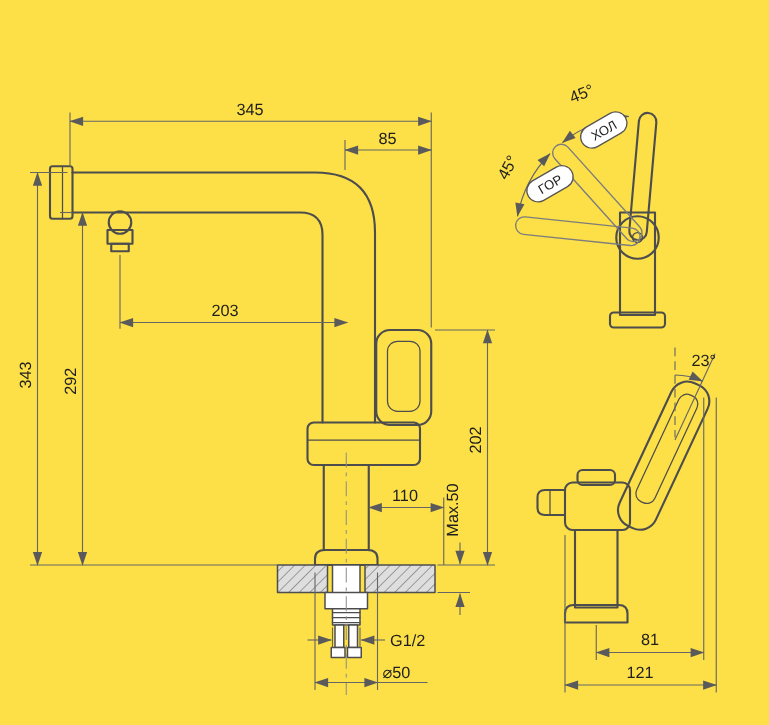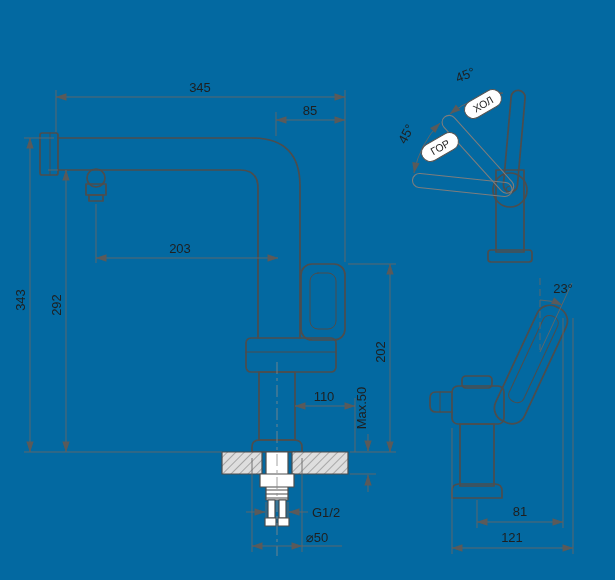--- a/index.html
+++ b/index.html
@@ -1,16 +1,16 @@
 <!DOCTYPE html>
 <html><head>
 <meta charset="utf-8">
 <style>
   html,body{margin:0;padding:0;background:#fff;}
-  .stage{width:615px;height:580px;background:#0369a1;position:relative;overflow:hidden;}
+  .stage{width:615px;height:580px;background:#fde047;position:relative;overflow:hidden;}
   svg{display:block;}
   .ol{fill:none;stroke:#4d4d4d;stroke-width:1.7;stroke-linejoin:round;stroke-linecap:round;}
   .thin{fill:none;stroke:#4d4d4d;stroke-width:1;}
   .thin2{fill:#ffffff;stroke:#4d4d4d;stroke-width:1.2;}
   .ol2{fill:none;stroke:#7d7d7d;stroke-width:1.1;}
   .dim line,.dim path{stroke:#666666;stroke-width:0.9;fill:none;}
   .dash{stroke-dasharray:7 4;}
   .cl{stroke:#8a8a8a;stroke-width:0.8;stroke-dasharray:12 4 3 4;fill:none;}
   .hatch{fill:url(#hatchp);stroke:#4d4d4d;stroke-width:1.2;}
   text{font-family:"Liberation Sans","DejaVu Sans",sans-serif;font-size:13px;fill:#1f1f1f;text-anchor:middle;}

